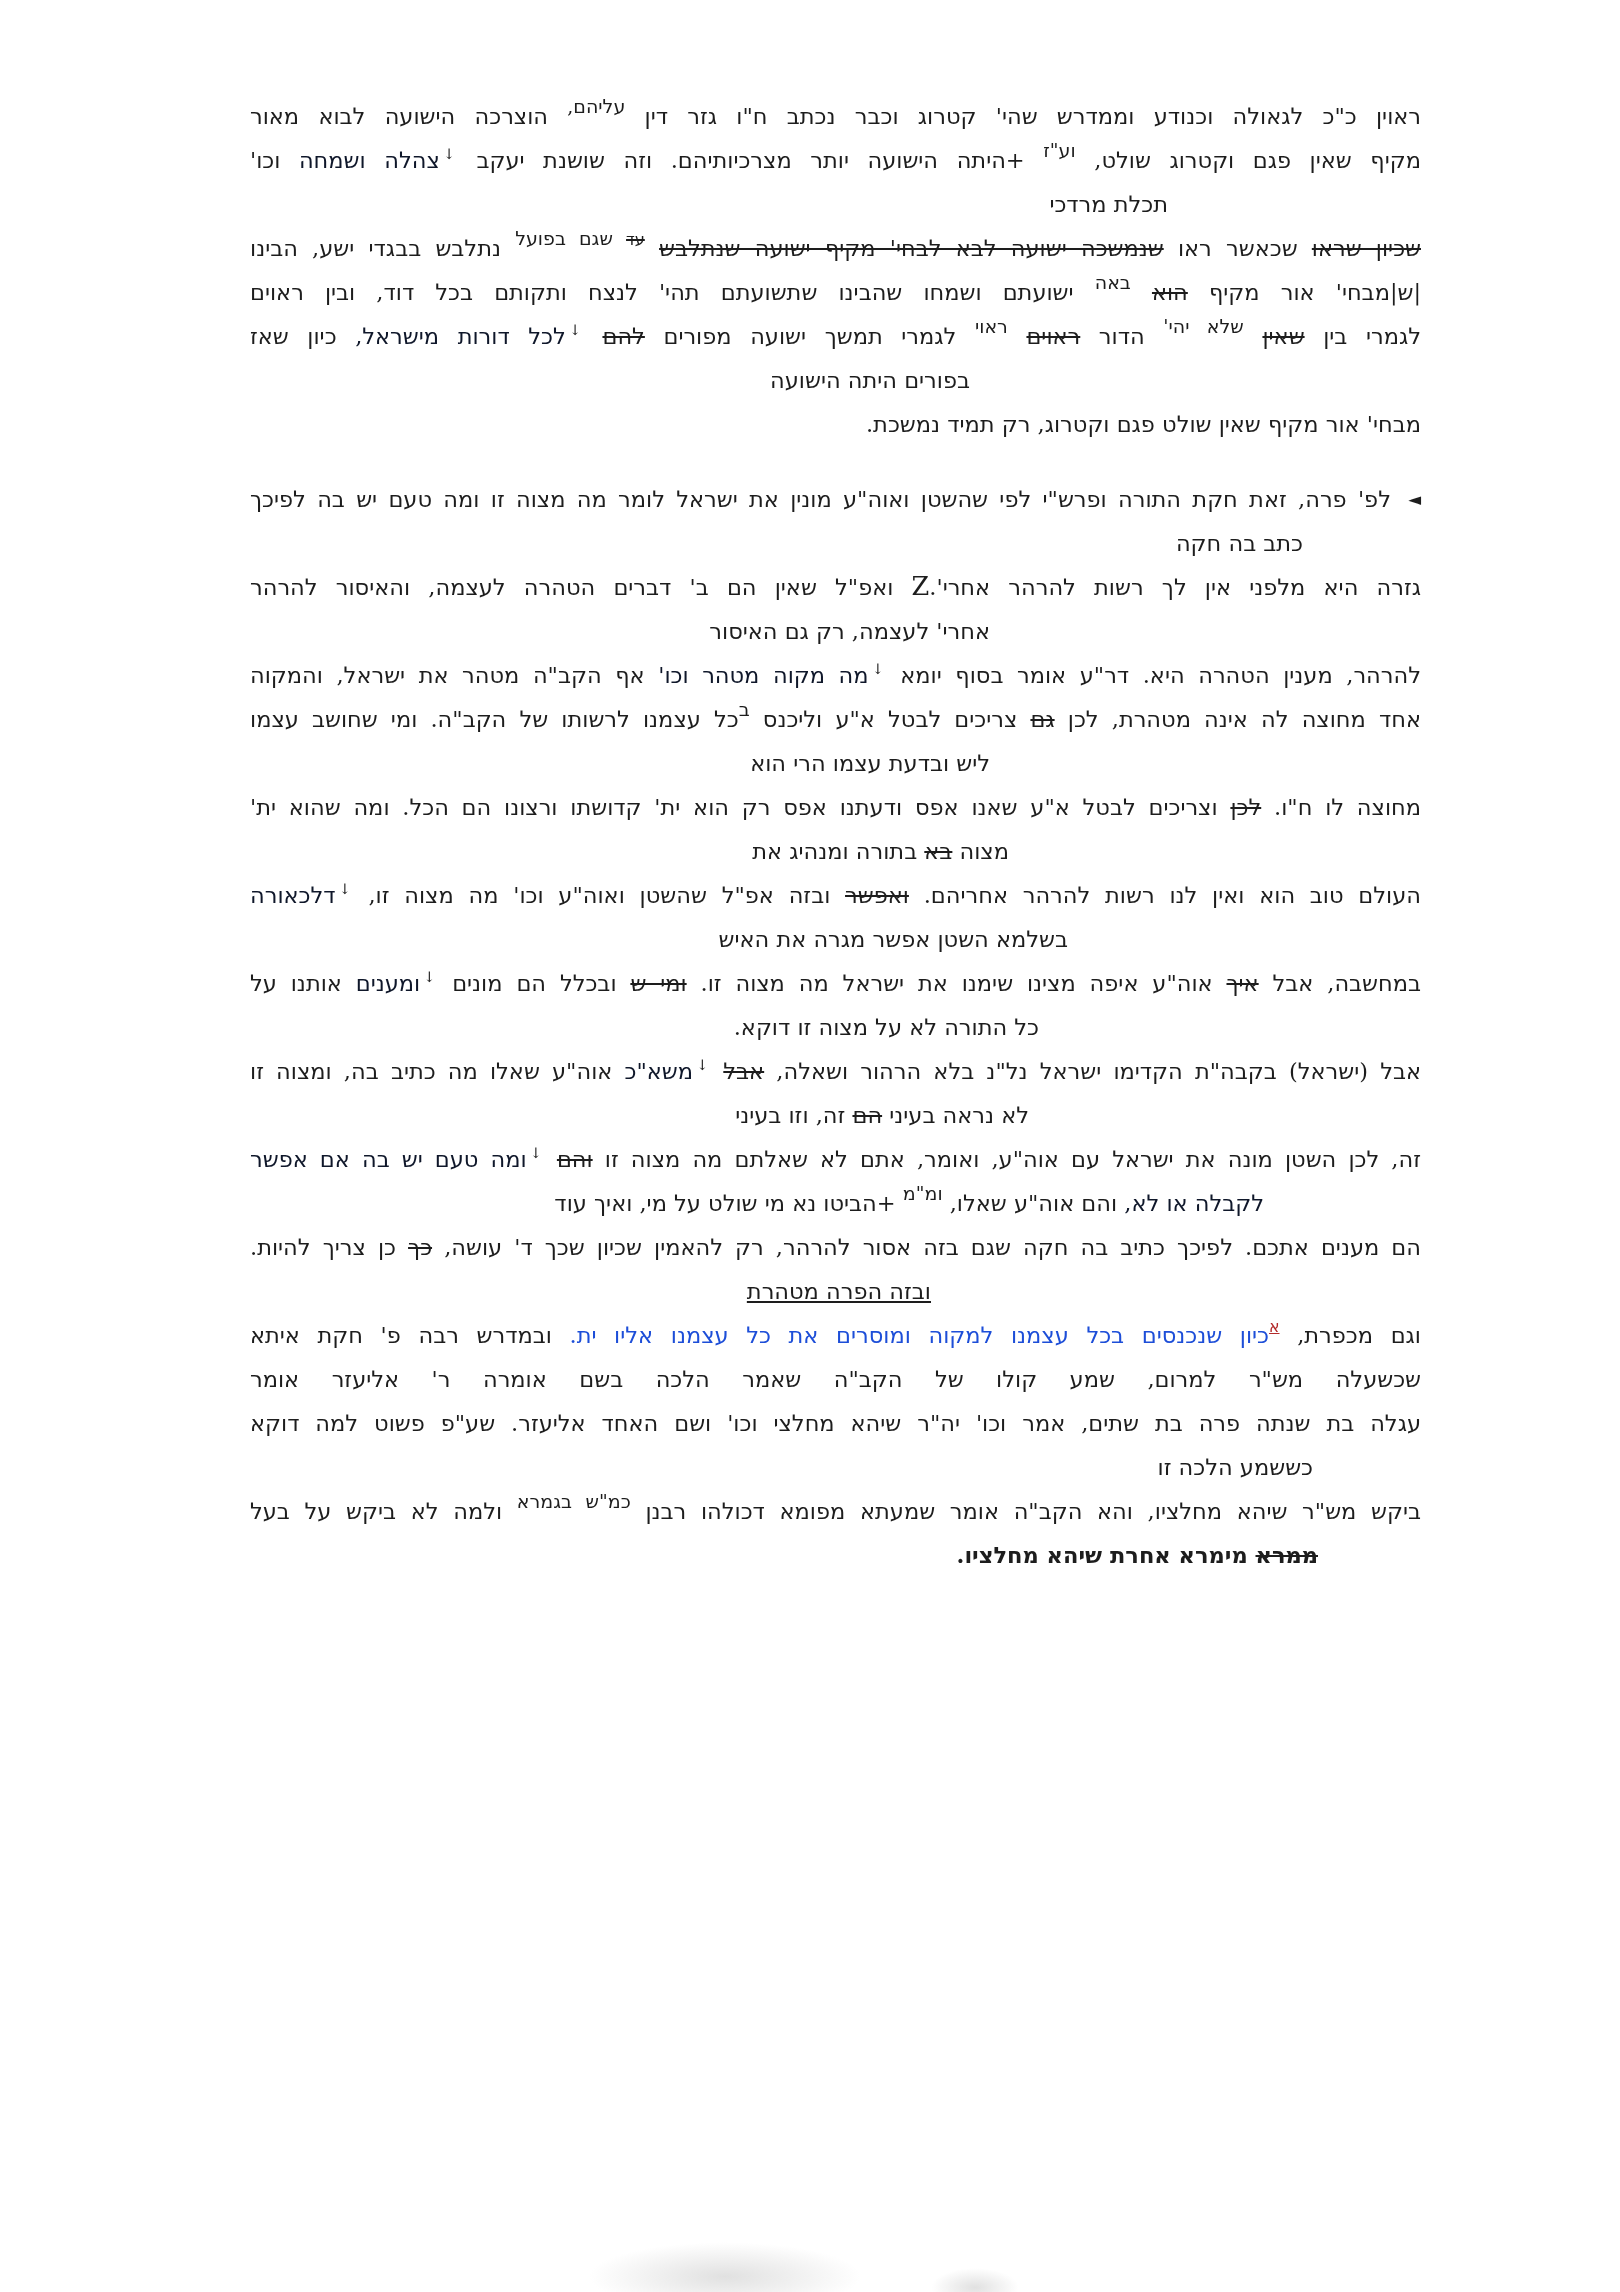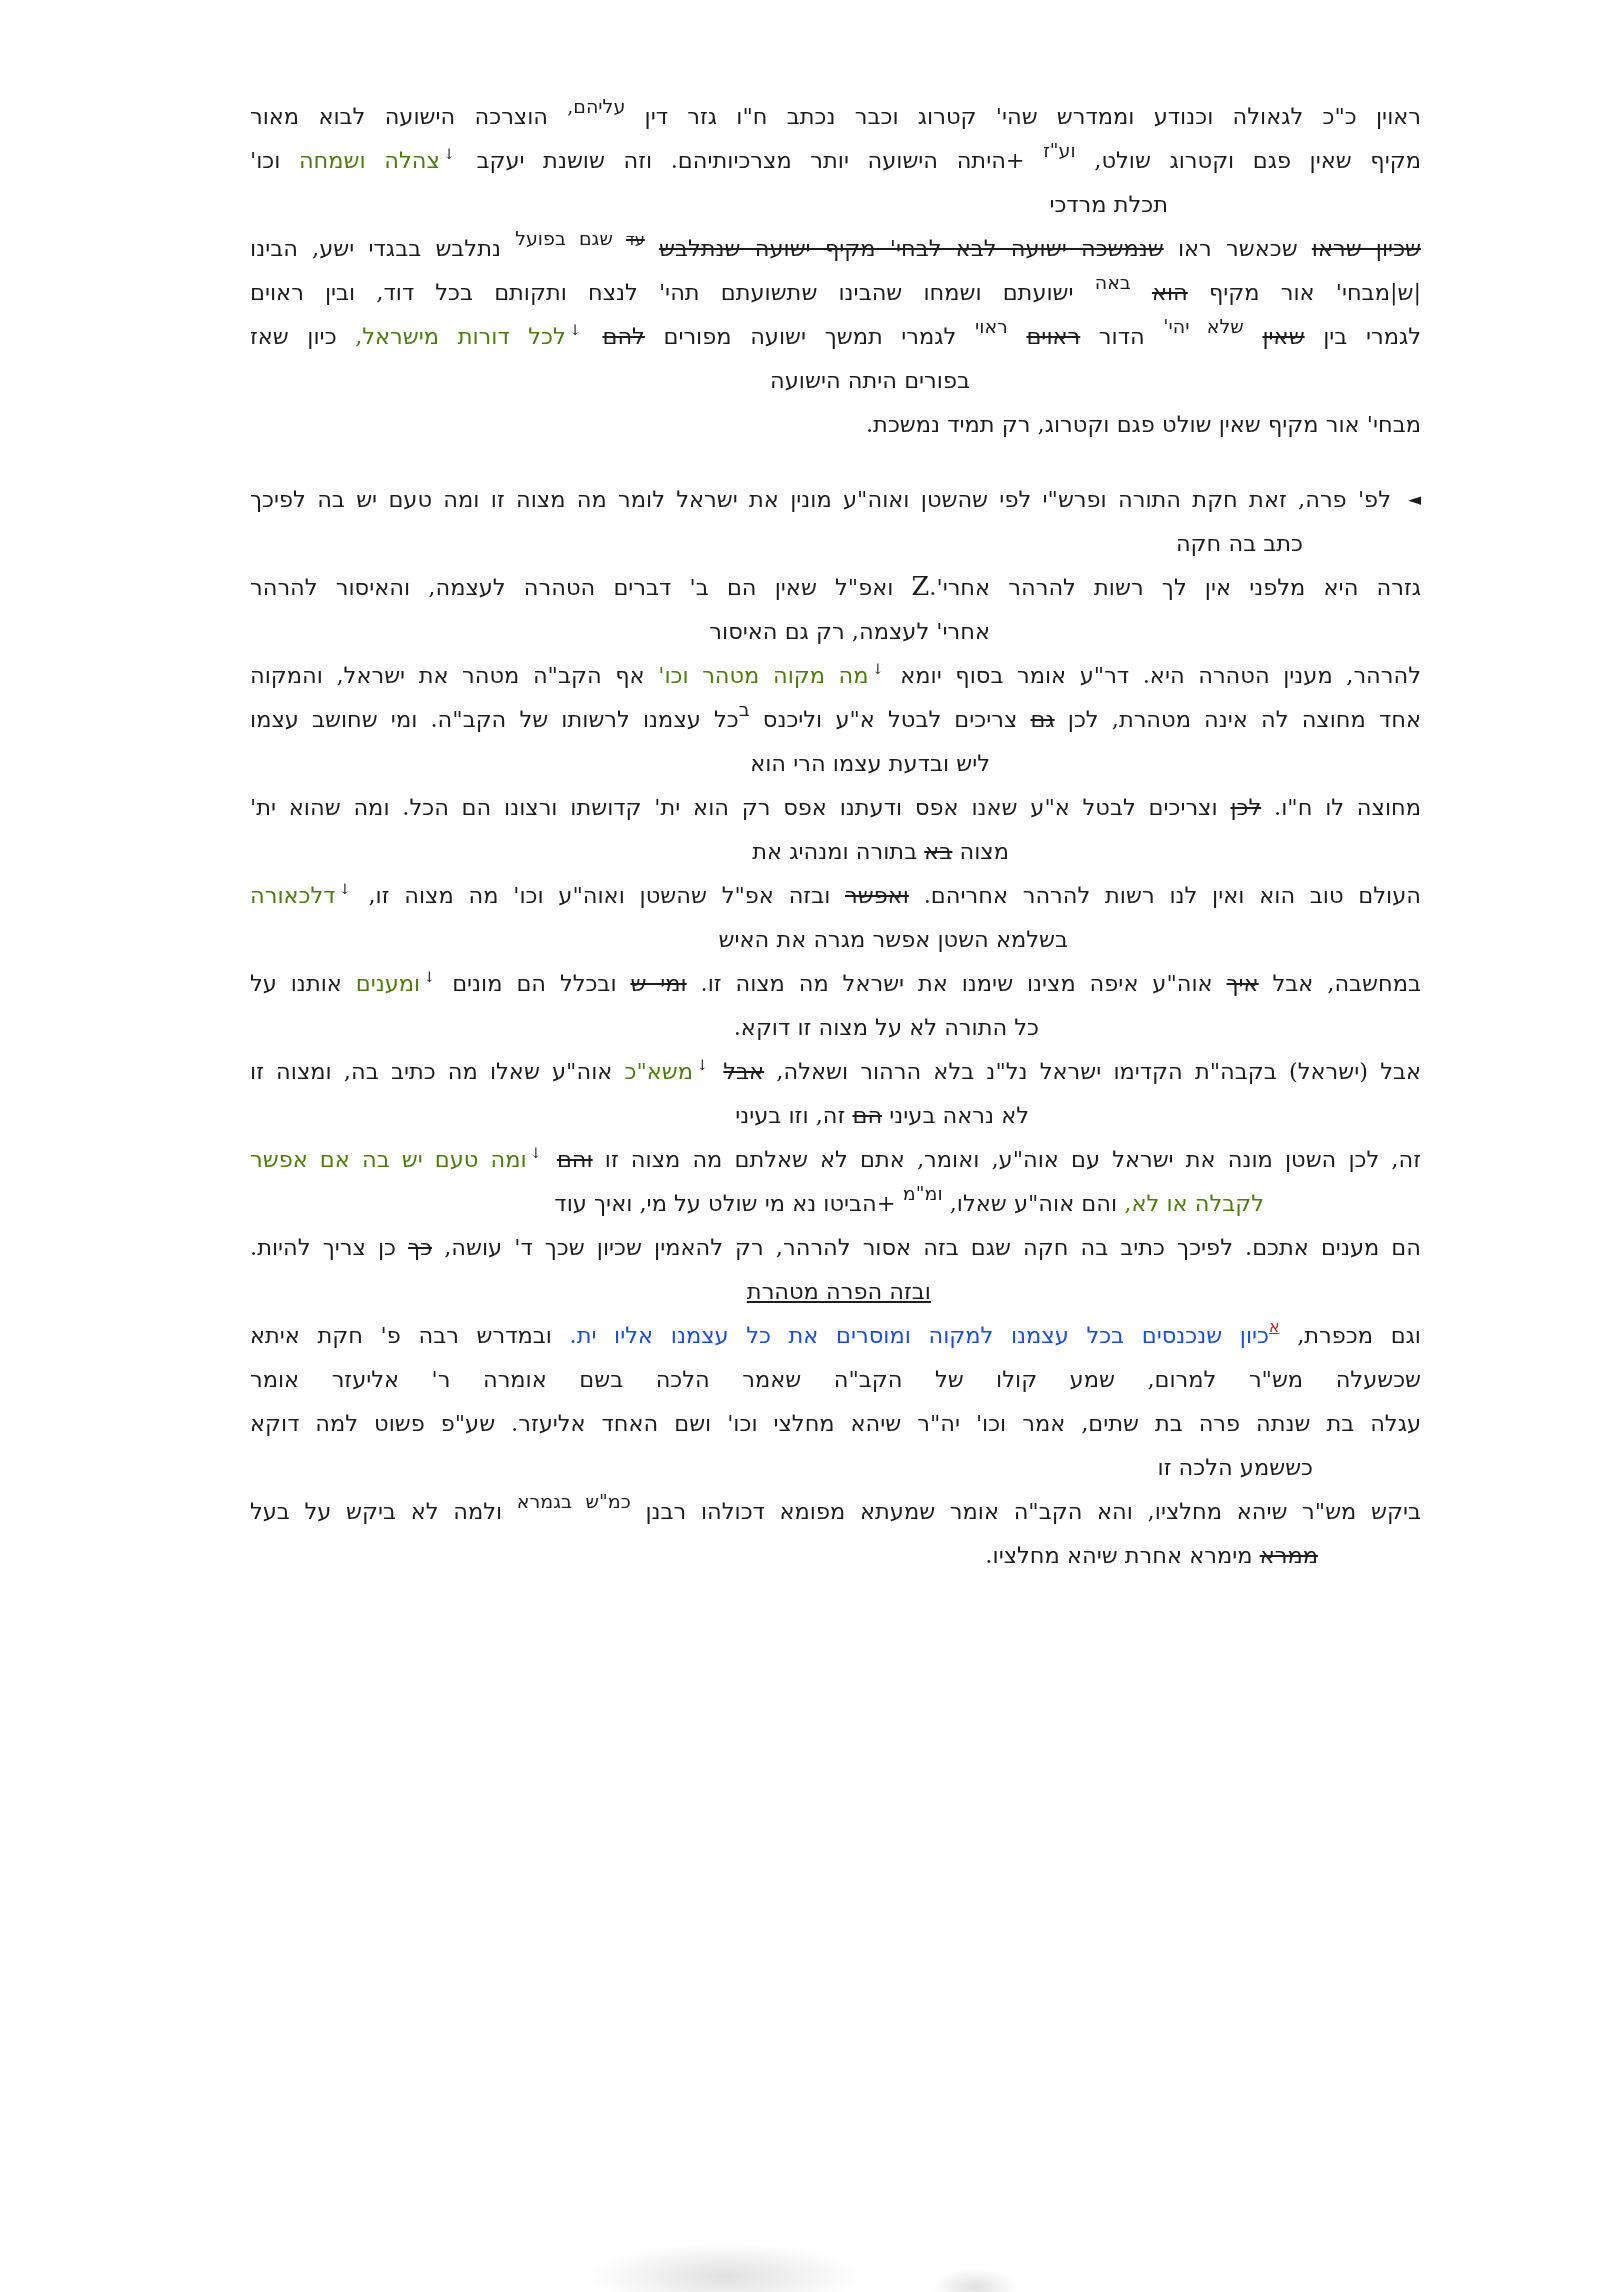--- a/index.html
+++ b/index.html
@@ -20,21 +20,21 @@
     color:#1d1d1d;
     text-align:right;
   }
   .line{white-space:normal;}
   .line.full{text-align:justify;text-align-last:justify;}
   .line.gap{margin-top:31px;}
   .r-strike{text-decoration:line-through;text-decoration-thickness:2px;}
   .r-sup{font-size:19px;line-height:0;vertical-align:10.8px;}
   .r-supstrike{font-size:16px;line-height:0;vertical-align:10.8px;text-decoration:line-through;text-decoration-thickness:1.5px;}
   .r-supred{font-size:15.7px;line-height:0;vertical-align:10.8px;color:#b32b2b;text-decoration:underline;}
-  .r-red{color:#4d7c0f;}
+  .r-red{color:#0f172a;}
   .r-blue{color:#1d4ed8;}
   .r-mark{font-size:14.7px;line-height:0;vertical-align:8.8px;padding:0 2.9px;}
   .r-marker{font-size:16.7px;vertical-align:2px;padding-left:5.9px;}
   .r-latin{font-size:25.5px;line-height:0;}
   .artifact{
     position:absolute;
     background:radial-gradient(ellipse at center,#d9d9d9 0%,rgba(255,255,255,0) 70%);
     opacity:.8;pointer-events:none;
   }
 </style>
@@ -68,18 +68,18 @@
       <div class="line" style="padding-right: 392px;"><span>לא נראה בעיני </span><span class="r-strike">הם</span><span> זה, וזו בעיני</span></div>
       <div class="line full"><span>זה, לכן השטן מונה את ישראל עם אוה"ע, ואומר, אתם לא שאלתם מה מצוה זו </span><span class="r-strike">והם</span><span> </span><span class="r-mark">↓</span><span class="r-red">ומה טעם יש בה אם אפשר</span></div>
       <div class="line" style="padding-right: 157px;"><span class="r-red">לקבלה או לא,</span><span> והם אוה"ע שאלו, </span><span class="r-sup">ומ"מ</span><span> +הביטו נא מי שולט על מי, ואיך עוד</span></div>
       <div class="line full"><span>הם מענים אתכם. לפיכך כתיב בה חקה שגם בזה אסור להרהר, רק להאמין שכיון שכך ד' עושה, </span><span class="r-strike">כך</span><span> כן צריך להיות.</span></div>
       <div class="line" style="padding-right: 490px; text-decoration: underline;"><span>ובזה הפרה מטהרת</span></div>
       <div class="line full"><span>וגם מכפרת, </span><span class="r-supred">א</span><span class="r-blue">כיון שנכנסים בכל עצמנו למקוה ומוסרים את כל עצמנו אליו ית.</span><span> ובמדרש רבה פ' חקת איתא</span></div>
       <div class="line full"><span>שכשעלה מש"ר למרום, שמע קולו של הקב"ה שאמר הלכה בשם אומרה ר' אליעזר אומר</span></div>
       <div class="line full"><span>עגלה בת שנתה פרה בת שתים, אמר וכו' יה"ר שיהא מחלצי וכו' ושם האחד אליעזר. שע"פ פשוט למה דוקא</span></div>
       <div class="line" style="padding-right: 108px;"><span>כששמע הלכה זו</span></div>
       <div class="line full"><span>ביקש מש"ר שיהא מחלציו, והא הקב"ה אומר שמעתא מפומא דכולהו רבנן </span><span class="r-sup">כמ"ש בגמרא</span><span> ולמה לא ביקש על בעל</span></div>
-      <div class="line" style="padding-right: 103px;"><span class="r-strike">ממרא</span><span> מימרא אחרת שיהא מחלציו.</span></div>
+      <div class="line" style="padding-right: 103px; font-weight: bold;"><span class="r-strike">ממרא</span><span> מימרא אחרת שיהא מחלציו.</span></div>
     </div>
   <div class="artifact" style="left:588px;bottom:-17.6px;width:274px;height:69px;"></div>
   <div class="artifact" style="left:931px;bottom:-13.7px;width:88px;height:39px;"></div>
 </div>
 
 
 </body></html>

